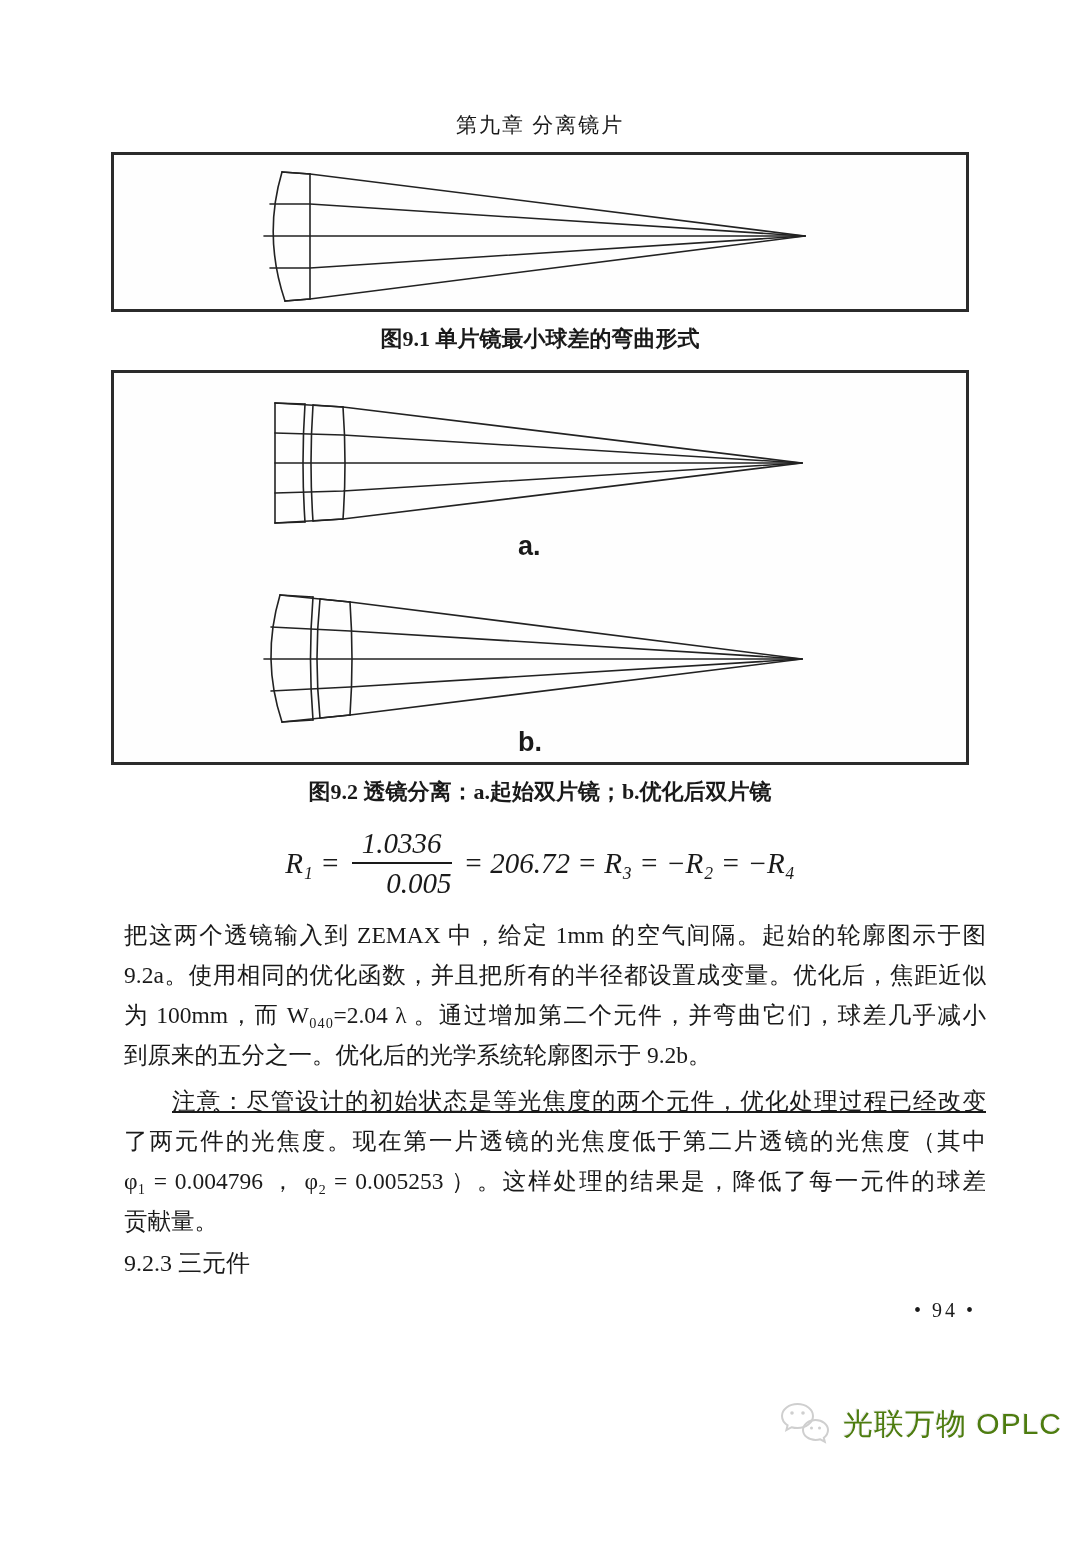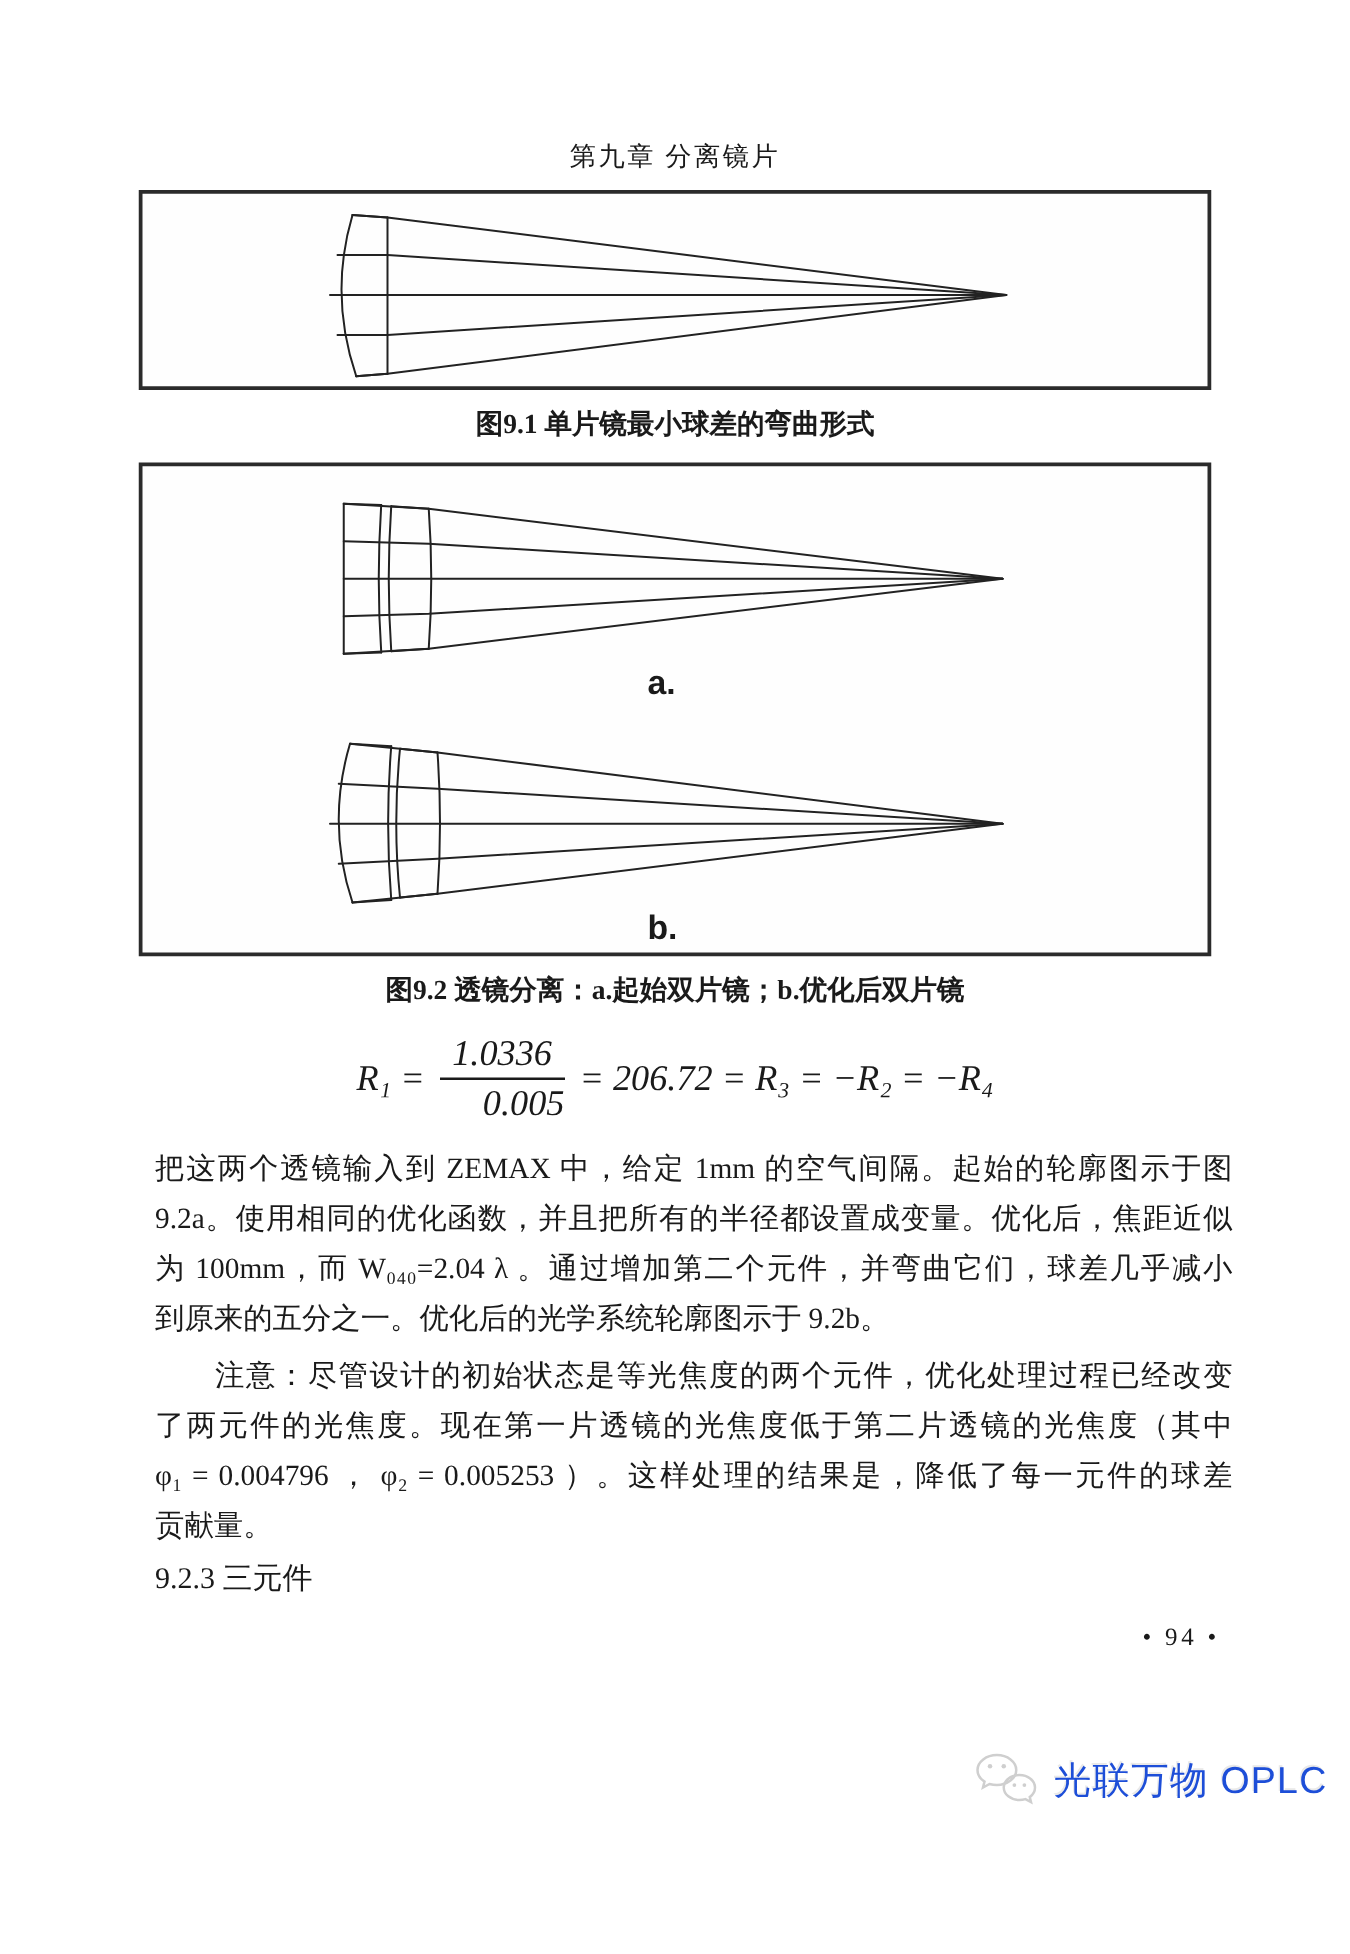--- a/index.html
+++ b/index.html
@@ -50,38 +50,38 @@
   .para{margin:0;}
   .para.m1{margin-top:14px;}
   .para.m2{margin-top:6px;}
   .para.m3{margin-top:6px;}
   .line{
     line-height:40px;
     text-align:justify;text-align-last:justify;
     white-space:nowrap;
   }
   .line.last{text-align:left;text-align-last:left;}
-  .line.indent{text-indent:48px;}
+  .line.indent{text-indent:48px;text-decoration:underline;}
   .p3 .line{line-height:45px;}
   .section-heading{
     margin-top:4px;
     height:36px;line-height:36px;
     font-size:24px;font-weight:normal;
   }
   .page-number{
     margin-top:14px;
     height:30px;line-height:30px;
     text-align:right;
     padding-right:104px;
     font-size:20px;letter-spacing:3px;
   }
   .watermark{
     position:absolute;right:18px;bottom:14px;
     display:flex;align-items:center;gap:10px;
-    color:#1d4ed8;
+    color:#4d7c0f;
     font-family:"Liberation Sans","DejaVu Sans",sans-serif;
     font-size:30px;letter-spacing:1px;
     text-shadow:1px 1px 0 #ffffff,-1px -1px 0 #e9e9e9;
     user-select:none;
   }
   .diagram-stroke{stroke:#222222;fill:none;stroke-width:1.6;stroke-linecap:round;}
   .diagram-label{
     font-family:"Liberation Sans","DejaVu Sans",sans-serif;
     font-weight:bold;font-size:27px;fill:#1a1a1a;
   }

